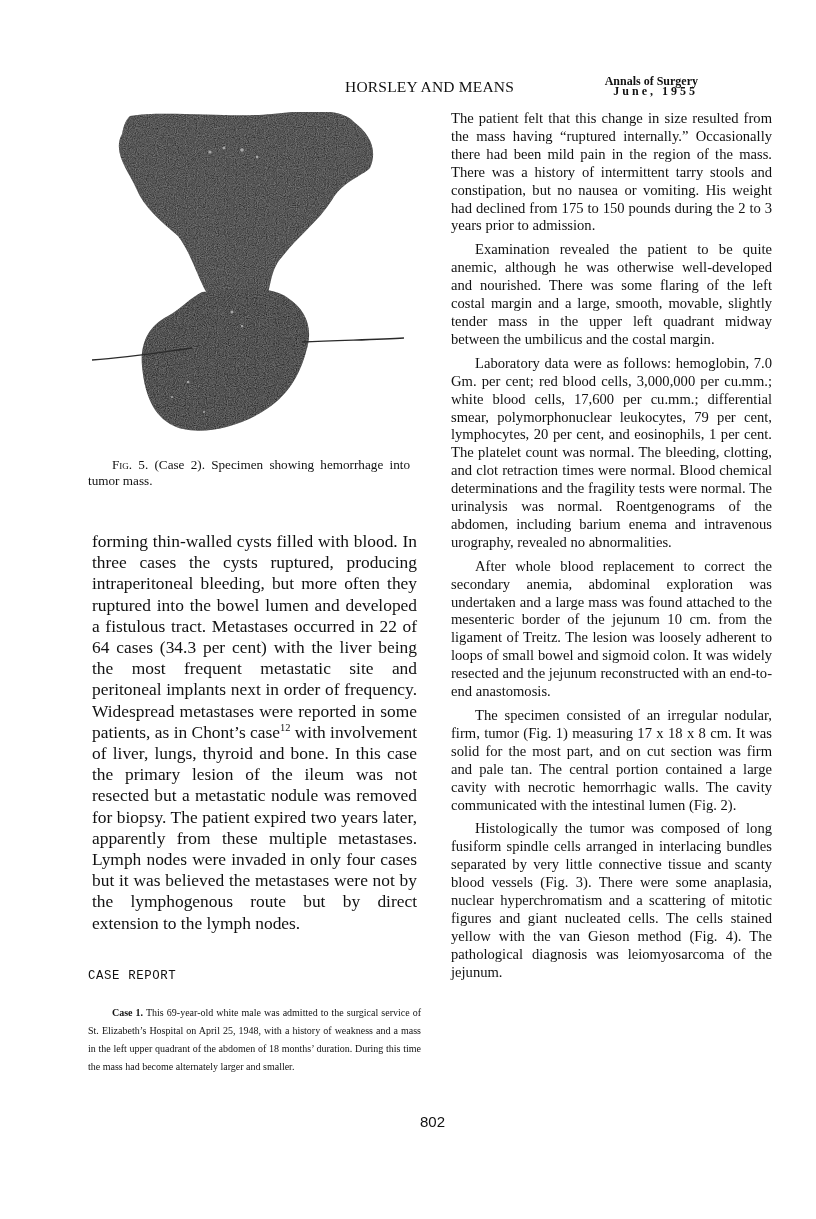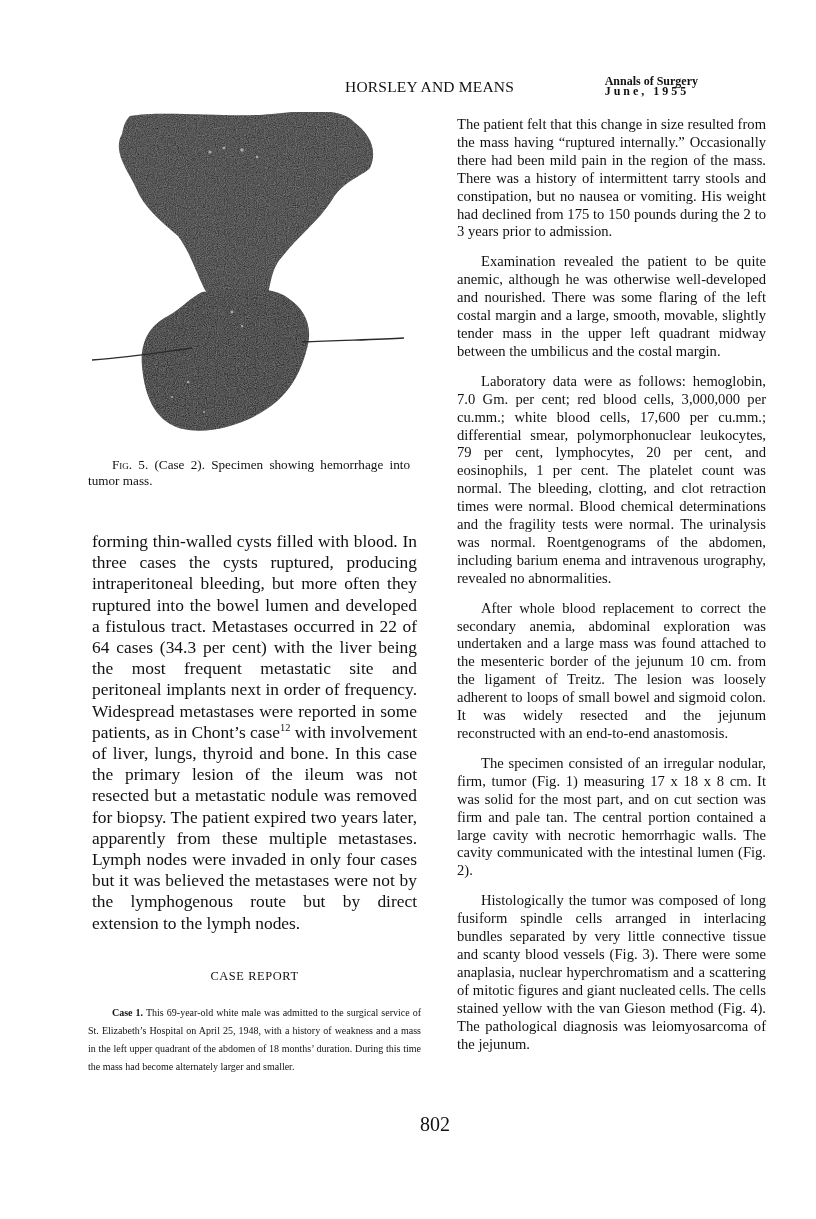--- a/index.html
+++ b/index.html
@@ -14,33 +14,33 @@
     .rh-authors {
       position: absolute; left: 345px; top: 2px;
       font-family: "Liberation Serif", serif;
       font-size: 15.5px; letter-spacing: 0.2px;
     }
     .rh-journal {
       position: absolute; right: 38px; top: 0px; text-align: left;
       font-family: "Liberation Serif", serif; font-size: 12px; line-height: 10px;
       font-weight: bold;
     }
-    .rh-journal .date { letter-spacing: 3px; }
+    .rh-journal .date { letter-spacing: 3px; text-align: right; }
 
     .col {
       position: absolute;
       font-family: "Liberation Serif", serif;
       text-align: justify;
       hyphens: none;
     }
     .col-right {
       left: 445px; top: 104px; width: 333px;
       font-size: 14.6px; line-height: 17.9px;
     }
-    .col-right p { margin: 12px; }
+    .col-right p { margin: 6px; }
     .col-right p.indent { text-indent: 24px; margin-top: 4px; }
     .col-right p.case2 { margin-top: 26px; text-indent: 24px; }
 
     .figure {
       position: absolute; left: 92px; top: 112px; width: 312px; height: 333px;
     }
     .figure svg { width: 100%; height: 100%; display: block; }
 
     .caption {
       position: absolute; left: 88px; top: 457px; width: 322px;
@@ -48,34 +48,34 @@
       text-align: justify; text-indent: 24px;
     }
     .caption .fig-label { font-variant: small-caps; }
 
     .col-left {
       left: 88px; top: 527px; width: 333px;
       font-size: 17.4px; line-height: 21.2px;
     }
     .col-left p { margin: 4px; }
     .section-heading {
-      position: absolute; left: 88px; top: 969px; width: 333px; text-align: center;
-      font-family: Liberation Serif, serif; font-size: 12.4px; letter-spacing: 0.6px;
+      position: absolute; left: 88px; top: 969px; width: 333px; 
+      font-family: Liberation Mono, monospace; font-size: 12.4px; letter-spacing: 0.6px;
     }
     .col-left2 {
       left: 88px; top: 1004px; width: 333px;
       font-size: 10px; line-height: 17.9px;
     }
     .col-left2 p { margin: 0; text-indent: 24px; }
     b.case { font-weight: bold; }
     sup { font-size: 60%; line-height: 0; }
 
     .page-number {
       position: absolute; left: 420px; top: 1113px;
-      font-family: Liberation Serif, serif; font-size: 20px;
+      font-family: Liberation Sans, sans-serif; font-size: 15px;
     }
   </style>
 </head>
 <body>
 
 <div class="running-head">
   <span class="rh-authors">HORSLEY AND MEANS</span>
   <div class="rh-journal">
     <div>Annals of Surgery</div>
     <div class="date">June, 1955</div>

